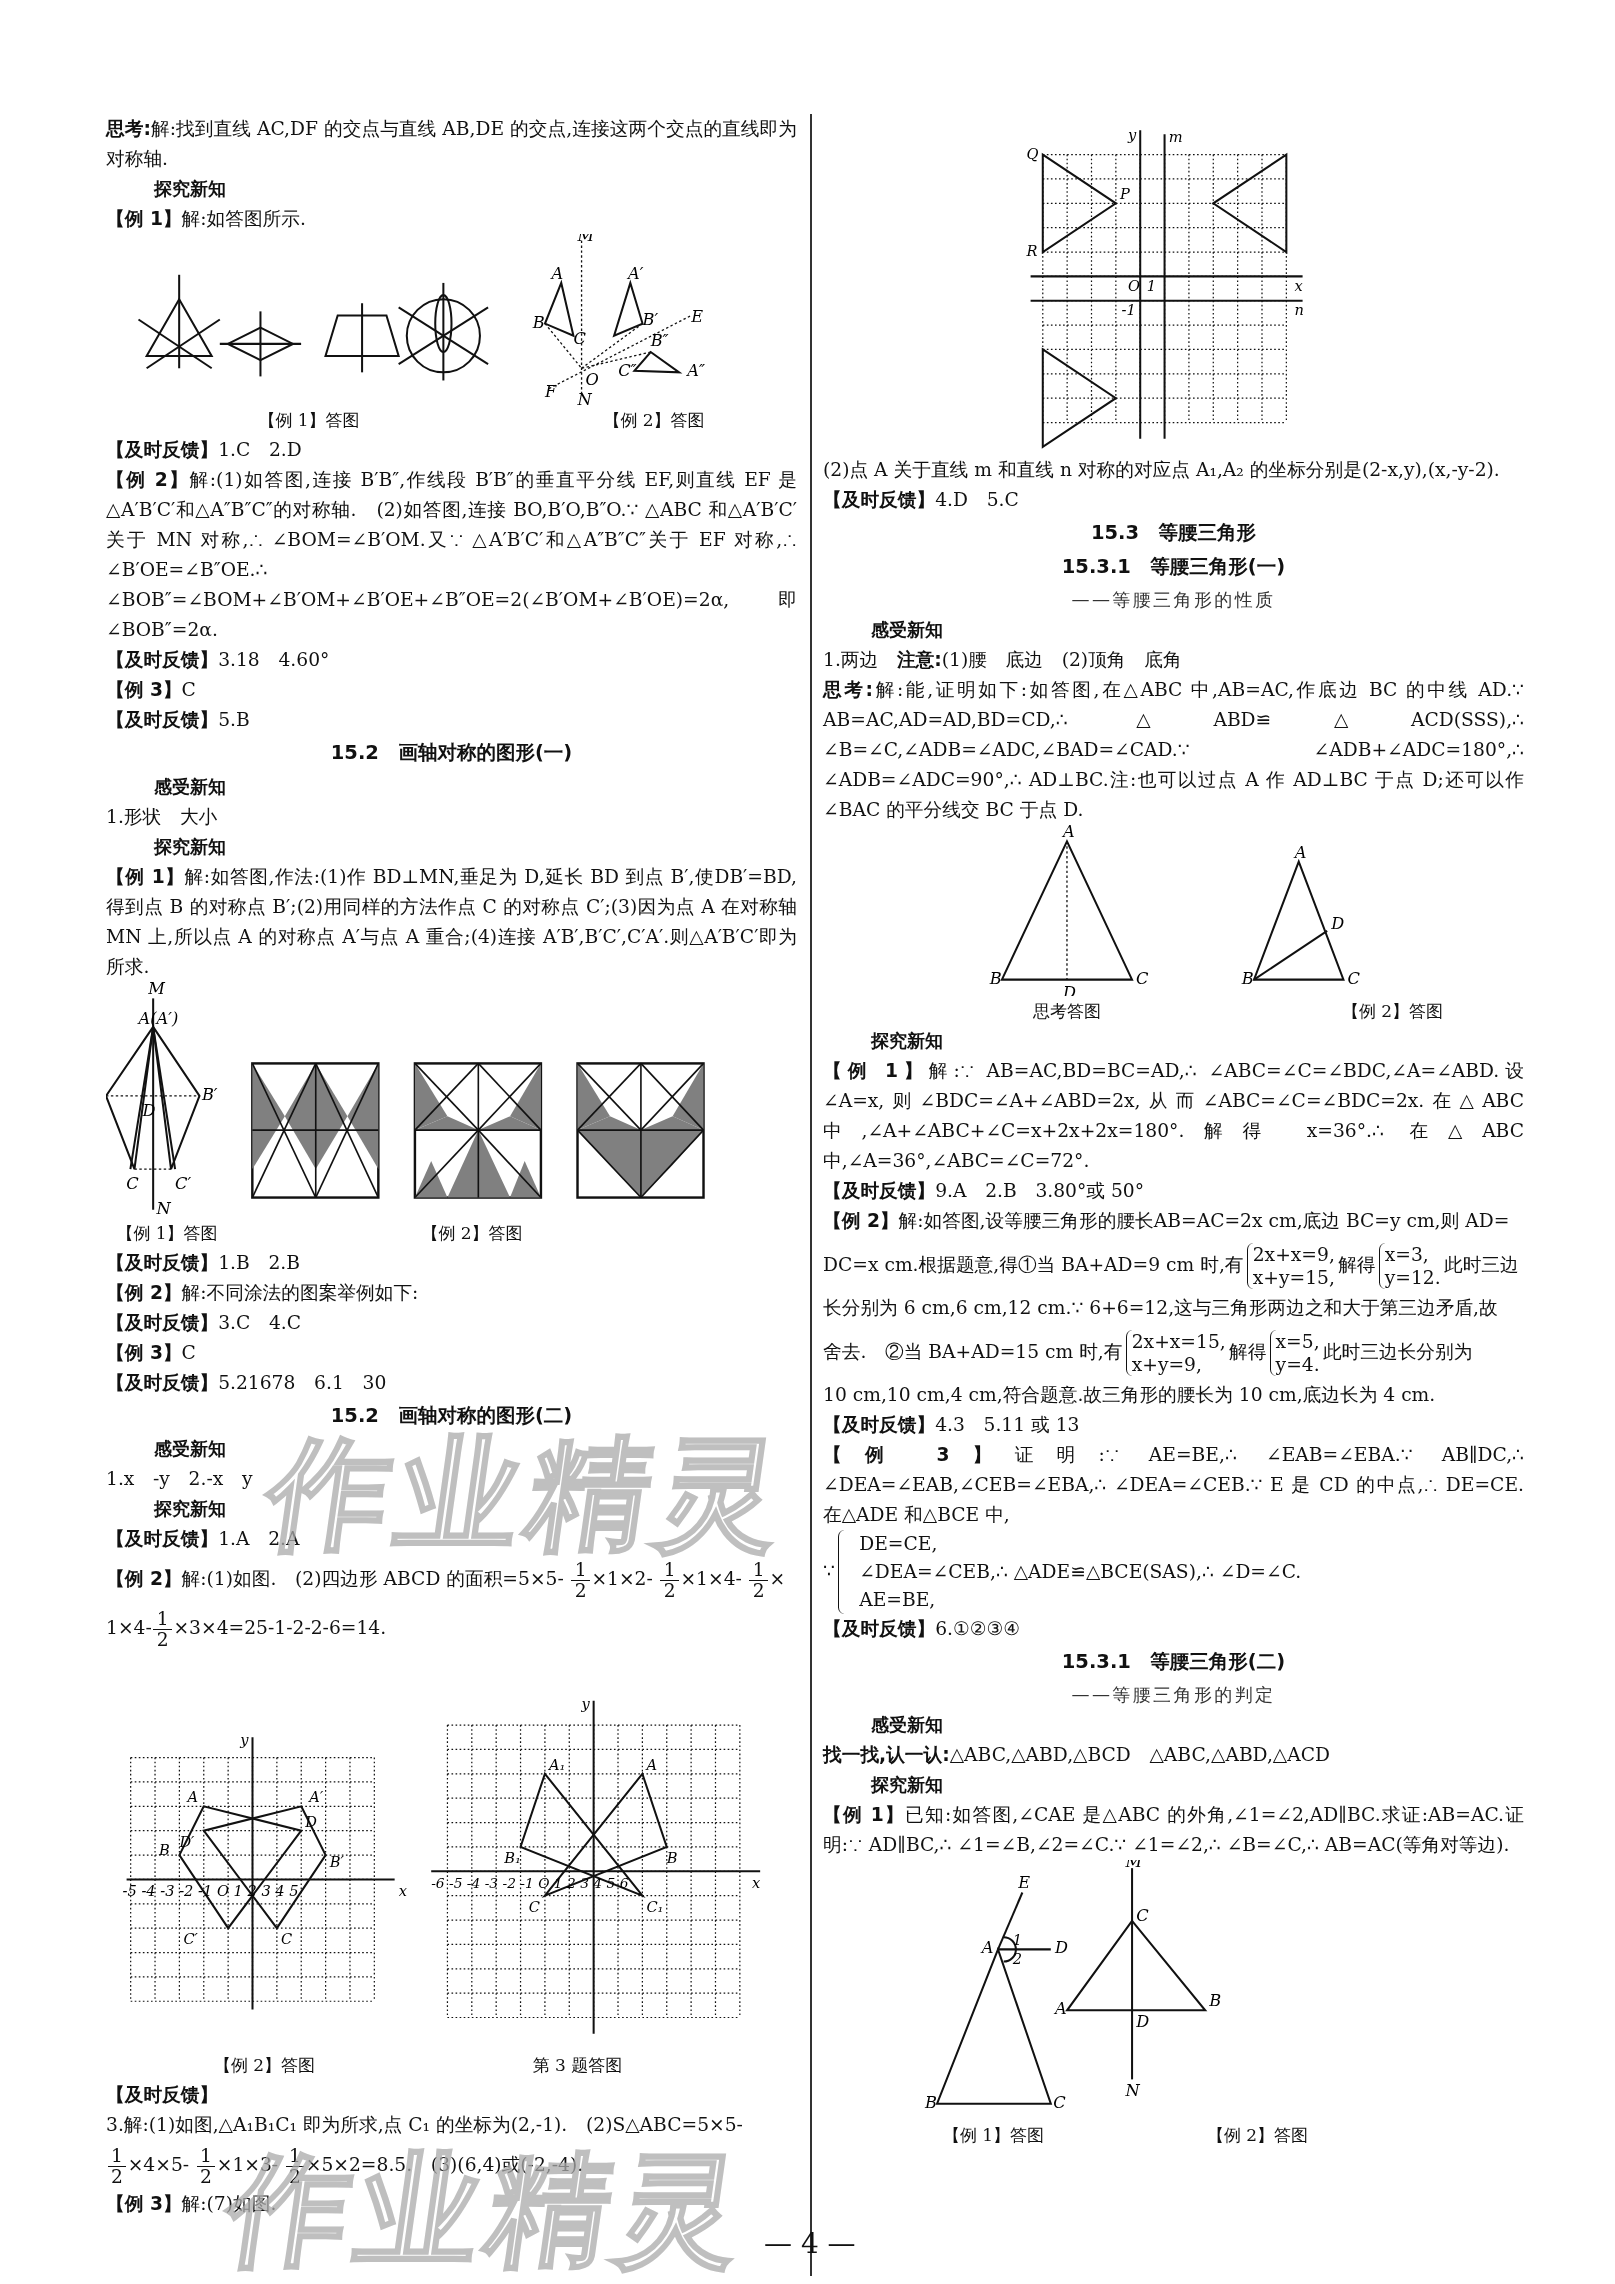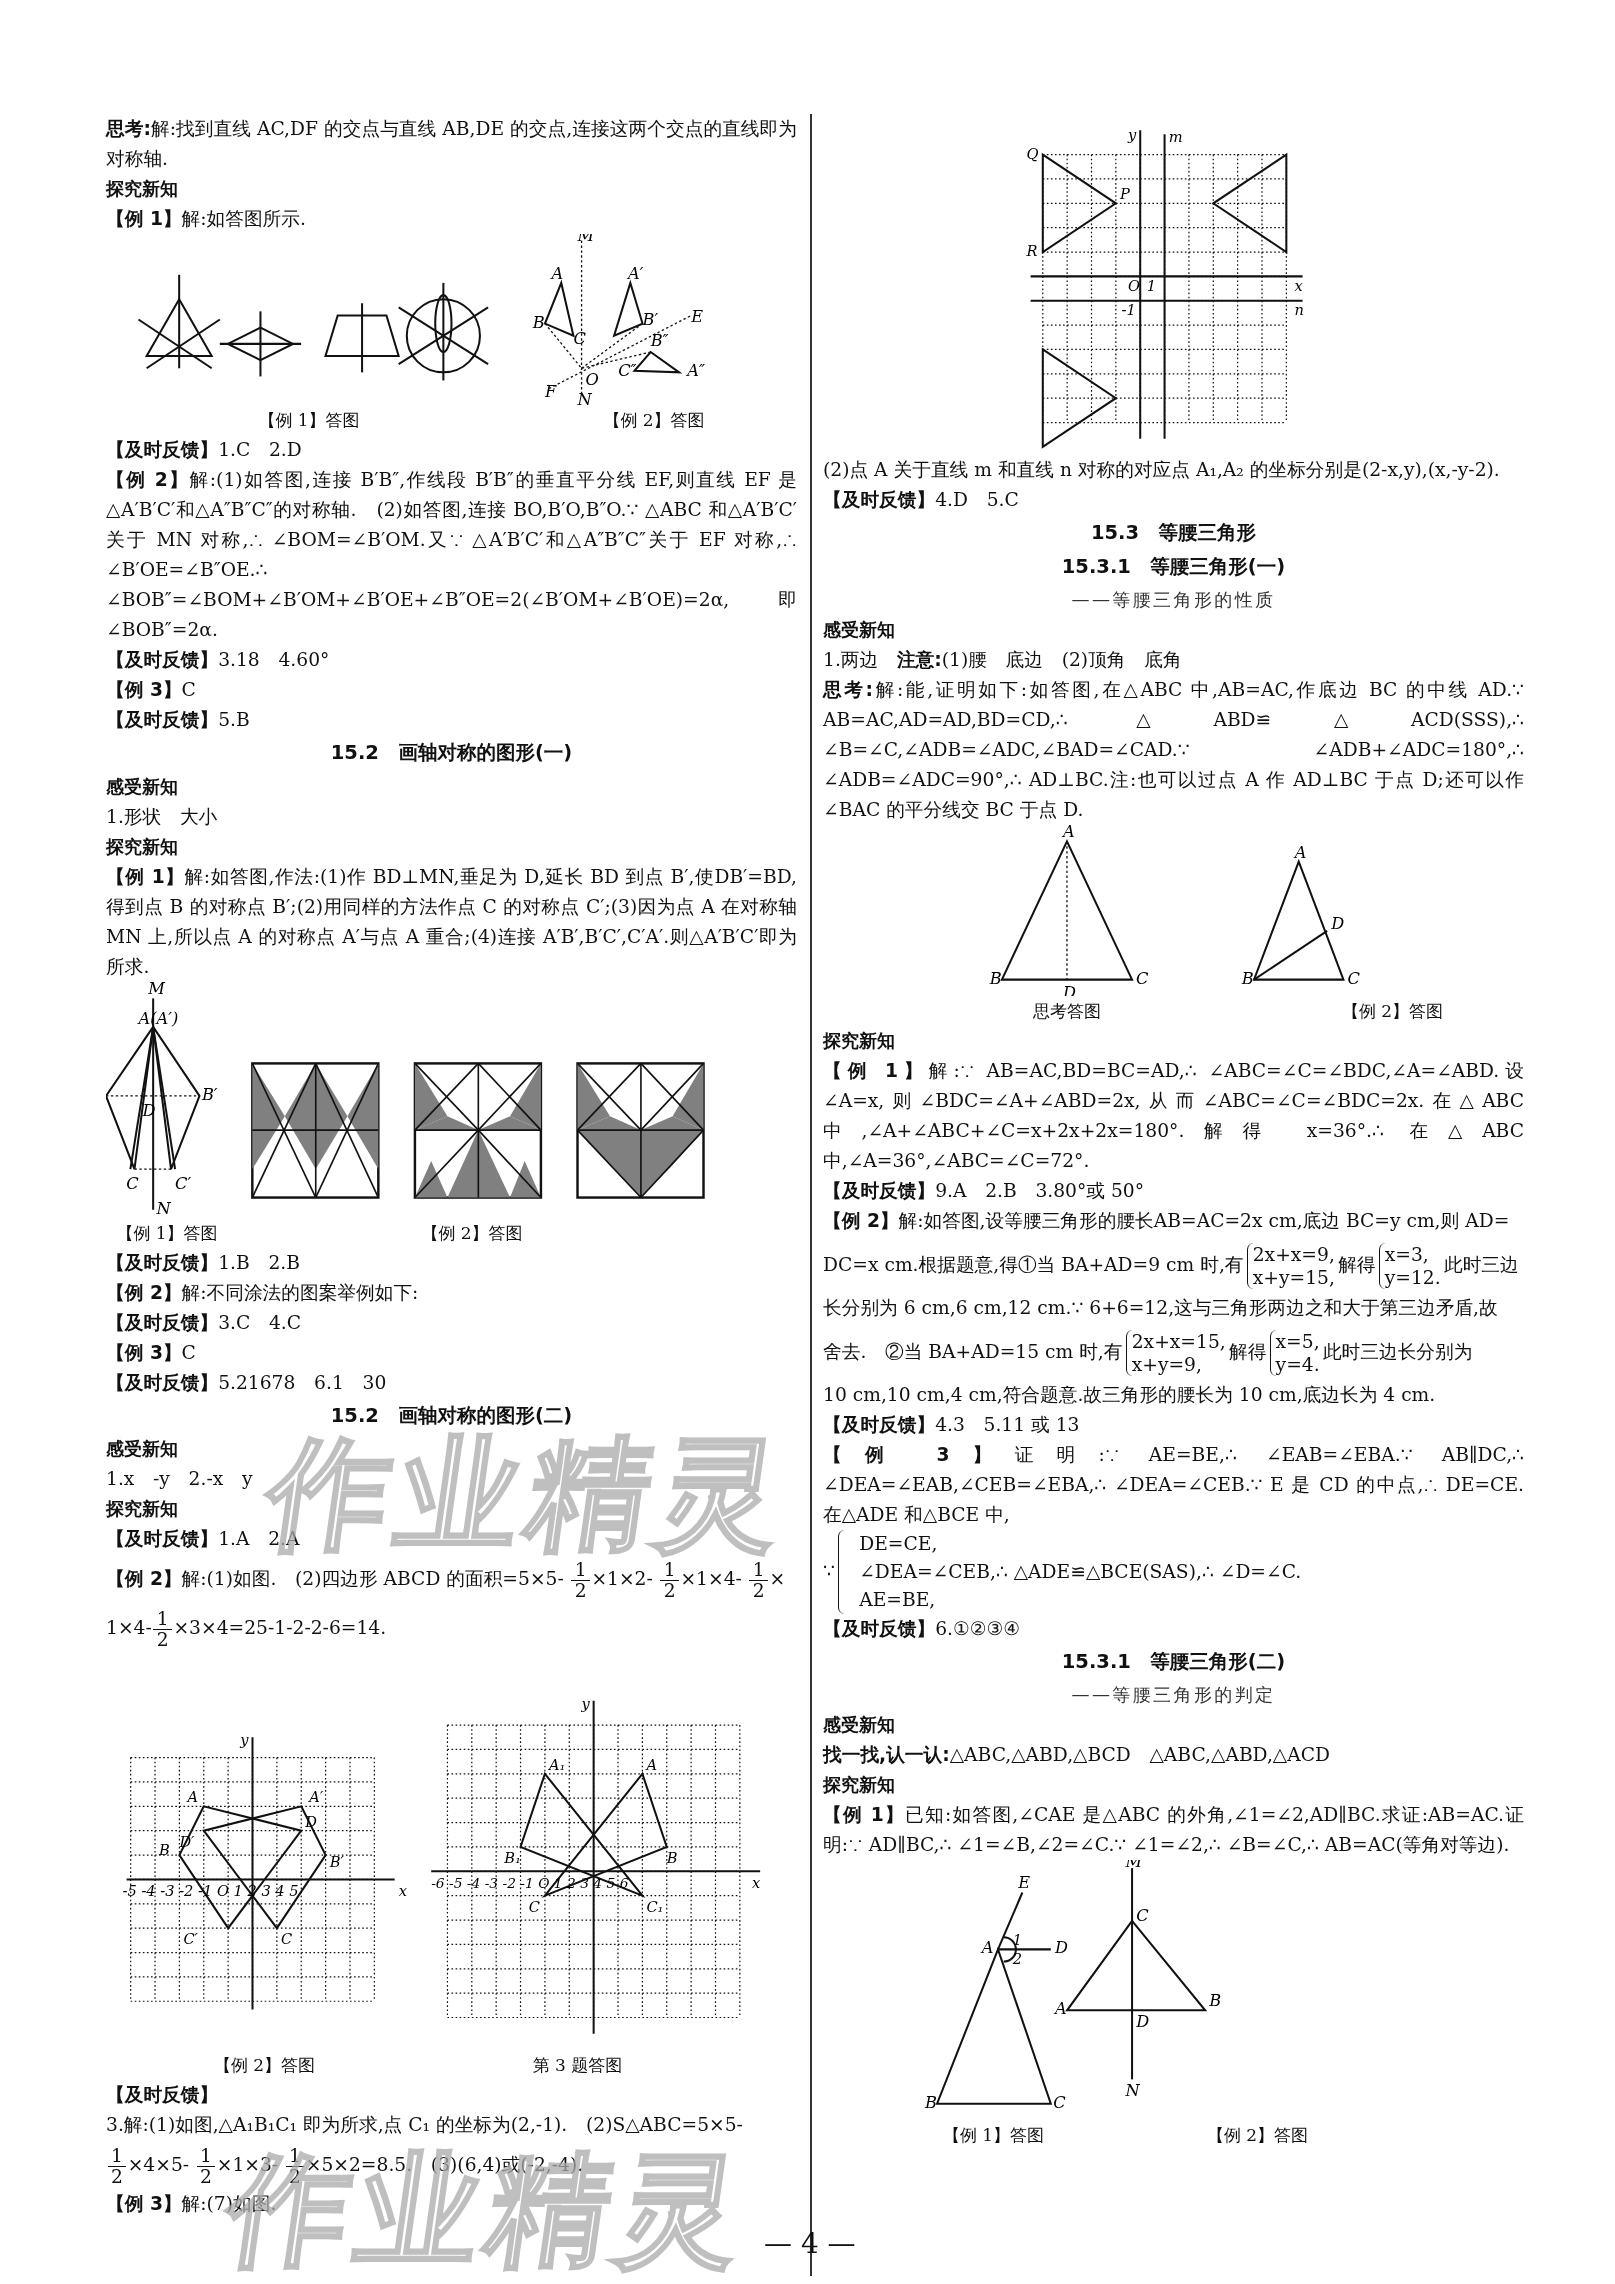--- a/index.html
+++ b/index.html
@@ -4,21 +4,21 @@
 <style>
   html,body{margin:0;padding:0;background:#fff;}
   body{width:1616px;height:2284px;position:relative;overflow:hidden;
        font-family:"DejaVu Serif","Liberation Serif",serif;color:#111;}
   .page{position:absolute;left:0;top:0;width:1616px;height:2284px;}
   .col{position:absolute;top:114px;font-size:18.7px;line-height:30px;}
   .col-left{left:106px;width:691px;}
   .col-right{left:823px;width:701px;}
   .divider{position:absolute;left:810px;top:114px;width:1.6px;height:2162px;background:#333;}
   p{margin:0;text-align:justify;}
-  .h{font-family:"DejaVu Sans","Liberation Sans",sans-serif;font-weight:bold;font-size:18px;}
+  .h{font-family:"DejaVu Sans","Liberation Sans",sans-serif;font-weight:bold;font-size:18px;margin-left:48px;}
   .sec{text-align:center;font-family:"DejaVu Sans","Liberation Sans",sans-serif;font-weight:bold;font-size:19.5px;margin:3.3px 0;}
   .sub{text-align:center;font-size:18px;letter-spacing:2.4px;color:#333;}
   .tag{font-family:"DejaVu Sans","Liberation Sans",sans-serif;font-weight:bold;}
   .fig{position:relative;}
   .cap{text-align:center;font-size:17px;}
   .frac{display:inline-block;vertical-align:middle;text-align:center;line-height:19.5px;margin:0 1.6px;}
   .frac span{display:block;}
   .frac .num{border-bottom:1.2px solid #111;padding:0 3.3px;}
   .brace{display:inline-block;vertical-align:middle;border-left:1.6px solid #111;border-radius:6.5px 0 0 6.5px;padding-left:4.9px;line-height:23px;margin:0 3.3px;}
   .pagenum{position:absolute;left:764px;top:2227px;font-size:28px;font-family:"DejaVu Serif",serif;}

